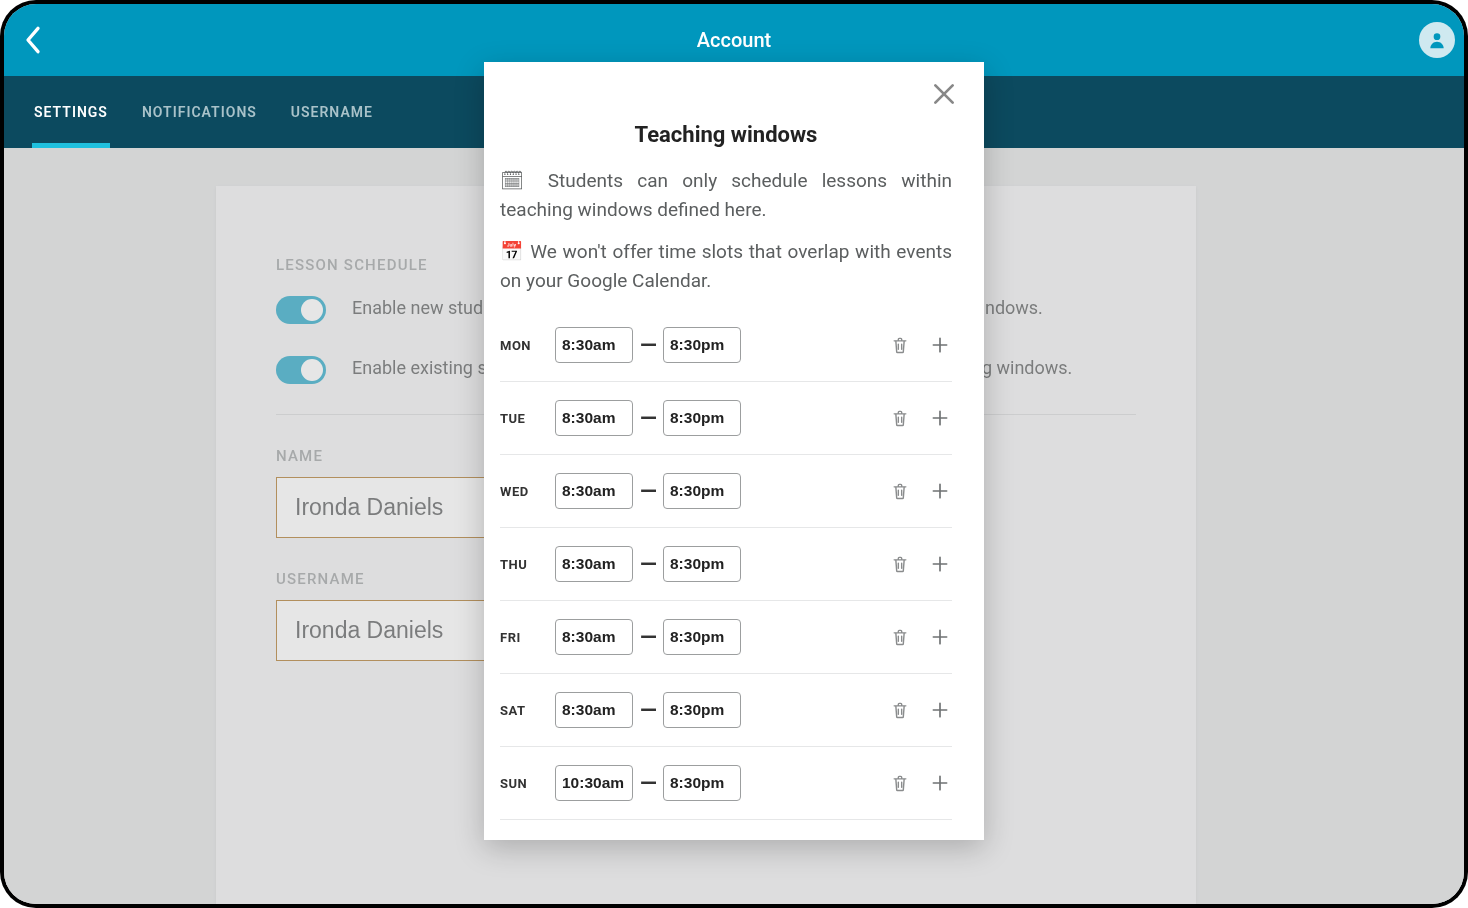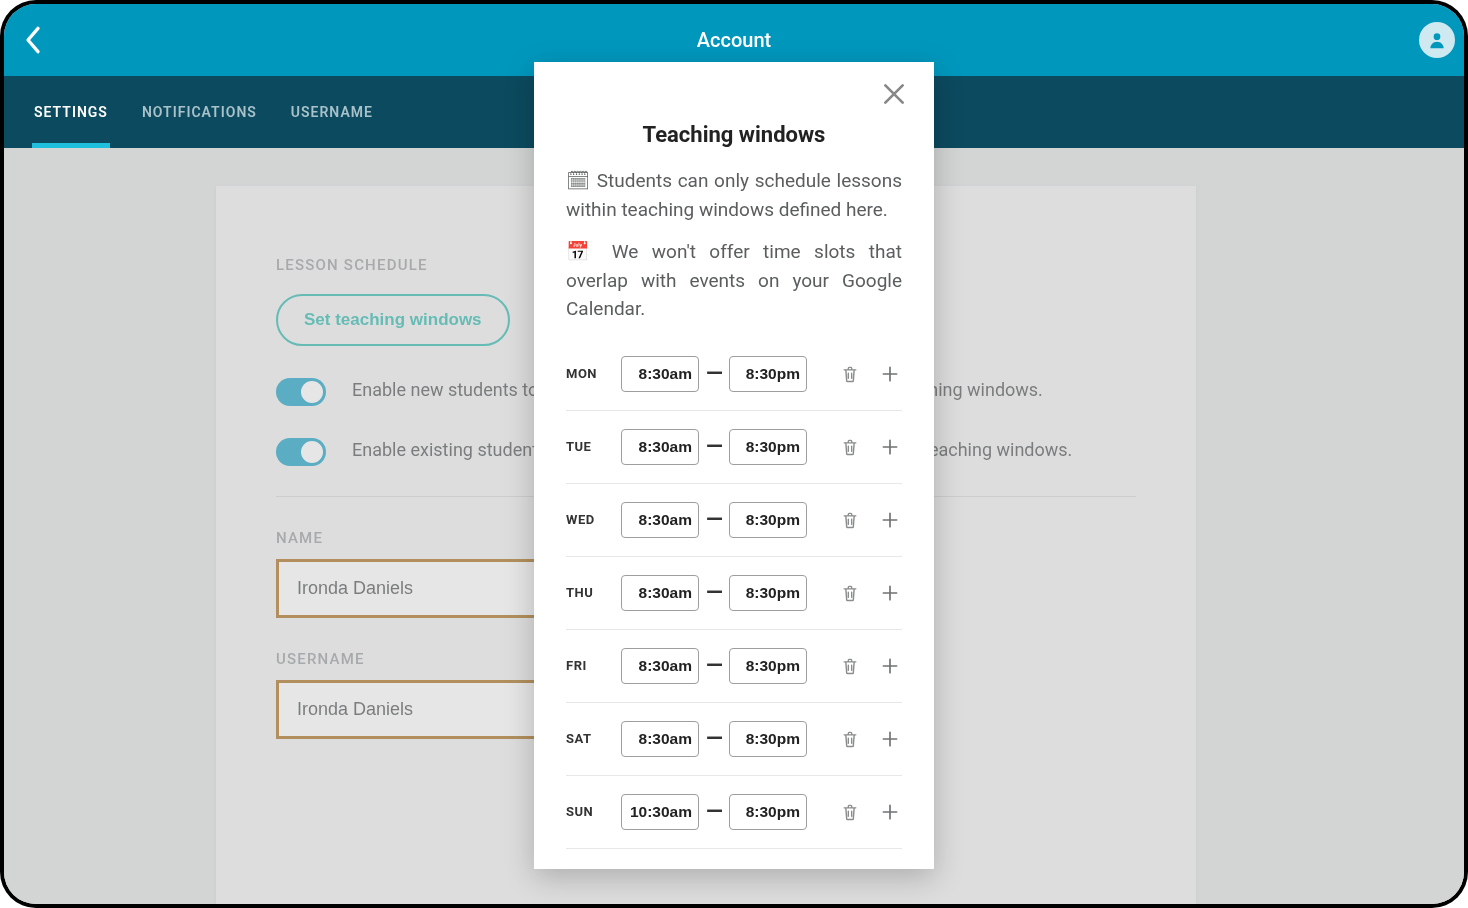--- a/index.html
+++ b/index.html
@@ -57,53 +57,53 @@
     width:50px; height:28px; border-radius:14px; background:#0097bd; position:relative; flex-shrink:0; cursor:pointer; margin-top:2px;
   }
   .toggle::after {
     content:""; position:absolute; right:3px; top:3px; width:22px; height:22px; border-radius:50%; background:#fff;
   }
   .toggle-text { color:#3c3f40; font-size:18px; line-height:1.5; }
   .toggle-text b { font-weight:400; }
   .divider { border:none; border-top:1px solid #d0d2d3; margin:12px 0 32px 0; }
   .field-label { color:#8d9193; font-size:15px; letter-spacing:1.2px; font-weight:500; margin-bottom:12px; }
   .text-input {
-    width:400px; border:3px solid #a16207; background:#fff; padding:16px 18px;
-    font-size:18px; color:#3c3f40;
+    width:400px; border:1px solid #a16207; background:#fff; padding:16px 18px;
+    font-size:23px; color:#3c3f40;
   }
   .field-group { margin-bottom:32px;margin-top:24px; }
 
   
   .overlay {
     position:absolute; inset:0; background:rgba(200,200,200,0.45);
   }
 
   
   .modal {
     position:absolute; top:58px; left:50%; transform:translateX(-50%);
-    width:400px; background:#fff;
+    width:500px; background:#fff;
     box-shadow:0 8px 28px rgba(0,0,0,0.22);
-    padding:24px 32px 20px 32px;
+    padding:24px 32px 20px 16px;
   }
   .modal-close {
     position:absolute; top:14px; right:22px; width:36px; height:36px;
     display:flex; align-items:center; justify-content:center; cursor:pointer;
   }
   .modal-close svg { width:26px; height:26px; }
   .modal-title { text-align:center; font-size:22px; font-weight:700; color:#222; margin-top:36px; margin-bottom:20px; }
   .modal-desc { font-size:19px; color:#5b5e5f; line-height:1.5; text-align:justify; margin-bottom:14px; }
 
   .day-row {
     display:flex; align-items:center; gap:7px; padding:18px 0;
     border-bottom:1px solid #e6e7e8;
   }
   .day-label { width:48px; font-size:13px; font-weight:700; letter-spacing:0.5px; color:#333; }
   .time-input {
     border:1px solid #9c9e9f; border-radius:4px; padding:8px 6px; width:78px;
-    font-size:15.5px; font-weight:600; color:#222; text-align:right; background:#fff;
+    font-size:15.5px; font-weight:600; color:#222; text-align:left; background:#fff;
   }
   .dash { width:16px; text-align:center; font-size:22px; font-weight:700; color:#333; }
   .row-actions { margin-left:auto; display:flex; gap:16px; align-items:center; }
   .icon-btn { width:24px; height:24px; display:flex; align-items:center; justify-content:center; cursor:pointer; }
   .icon-btn svg { width:20px; height:20px; }
 </style>
 </head>
 <body>
 
 <div class="device">
@@ -128,21 +128,20 @@
     <div class="tab active">SETTINGS</div>
     <div class="tab">NOTIFICATIONS</div>
     <div class="tab">USERNAME</div>
   </div>
 
   <div class="content">
     <div class="panel">
 
       <div class="section-label">LESSON SCHEDULE</div>
 
-      <button class="btn-outline">Set teaching windows</button>
 
       <div class="toggle-row">
         <div class="toggle"></div>
         <div class="toggle-text">
           <span>Enable </span><b>new students</b><span> to schedule and reschedule lessons within my teaching windows.</span>
         </div>
       </div>
 
       <div class="toggle-row">
         <div class="toggle"></div>

